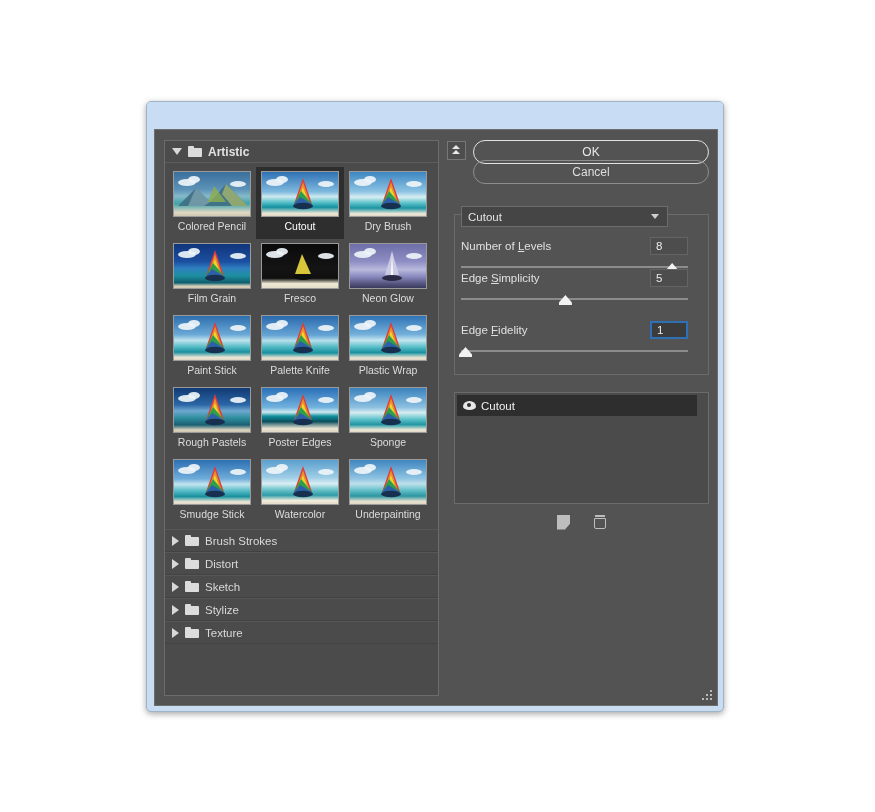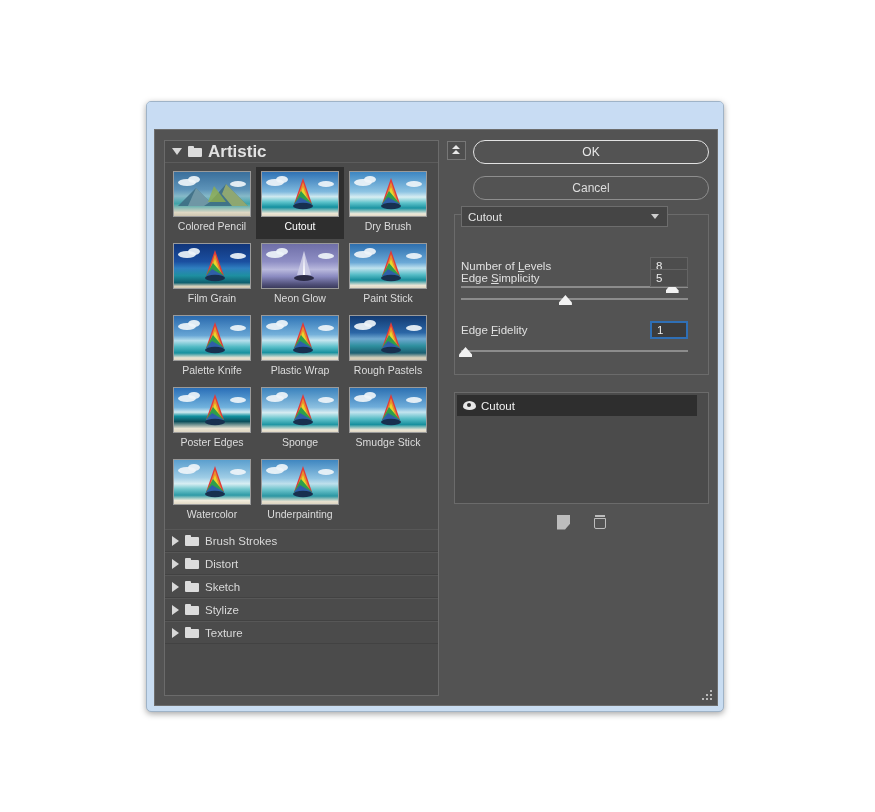--- a/index.html
+++ b/index.html
@@ -30,21 +30,21 @@
   
   #browser{
     position:absolute; left:9px; top:10px; width:275px; height:556px;
     background:#4b4b4b;
     border:1px solid #6b6b6b;
     box-sizing:border-box;
     overflow:hidden;
   }
   .cat-header{
     height:21px; display:flex; align-items:center; gap:6px;
-    padding:0 7px; color:#e2e2e2; font-size:17px; font-weight:bold;
+    padding:0 7px; color:#e2e2e2; font-size:12px; font-weight:bold;
     background:#4b4b4b;
     border-bottom:1px solid #5c5c5c;
   }
   .tri{width:0;height:0;flex:0 0 auto;}
   .tri.down{border-left:5px solid transparent;border-right:5px solid transparent;border-top:7px solid #d8d8d8;}
   .tri.right{border-top:5px solid transparent;border-bottom:5px solid transparent;border-left:7px solid #d8d8d8;}
   .folder{position:relative;width:14px;height:11px;flex:0 0 auto;}
   .folder b{position:absolute;left:0;bottom:0;width:14px;height:9px;background:#dcdcdc;border-radius:1px;display:block;}
   .folder i{position:absolute;left:0;top:0;width:6px;height:3px;background:#dcdcdc;border-radius:1px 1px 0 0;display:block;}
 
@@ -74,21 +74,21 @@
                 display:flex;align-items:center;justify-content:center;}
   .chev{width:9px;height:4px;position:relative;}
   .chev:before,.chev:after{content:"";position:absolute;left:0;width:0;height:0;
       border-left:4.5px solid transparent;border-right:4.5px solid transparent;border-bottom:4px solid #e8e8e8;}
   .chev:before{top:-4px;} .chev:after{top:1px;}
 
   .pbtn{position:absolute;left:26px;width:236px;height:24px;border-radius:12px;
         display:flex;align-items:center;justify-content:center;
         font-size:12px;color:#e9e9e9;box-sizing:border-box;background:transparent;}
   .pbtn.ok{top:0;border:1px solid #e2e2e2;}
-  .pbtn.cancel{top:36px;border:1px solid #8e8e8e;color:#dedede;}
+  .pbtn.cancel{top:20px;border:1px solid #8e8e8e;color:#dedede;}
 
   #paramgroup{position:absolute;left:7px;top:74px;width:255px;height:161px;
               border:1px solid #6b6b6b;box-sizing:border-box;}
   #filterselect{position:absolute;left:14px;top:66px;width:207px;height:21px;
                 background:#454545;border:1px solid #6d6d6d;box-sizing:border-box;
                 display:flex;align-items:center;padding:0 6px;color:#e4e4e4;font-size:11.5px;}
   .caret{position:absolute;right:7px;top:7px;width:9px;height:5px;}
   .caret:before{content:"";position:absolute;left:0;top:0;width:0;height:0;
       border-left:4.5px solid transparent;border-right:4.5px solid transparent;border-top:5px solid #cfcfcf;}
 
@@ -203,20 +203,33 @@
     <path d="M41 15 L47.2 32 L34.8 32 Z" fill="#e8d62c"></path>
     <path d="M39 19 L50 32 L32 32 Z" fill="#2f9e4a"></path>
     <path d="M38 25 L50 32 L32 32 Z" fill="#2f5fa8"></path>
     <ellipse cx="41" cy="34" rx="10" ry="3.2" fill="#17304f"></ellipse>
   </svg>
             </div>
             <div class="flabel">Film Grain</div>
           </div>
           <div class="fitem">
             <div class="thumb">
+              <div class="sky" style="background:linear-gradient(180deg,#0a0a0a 0%,#141414 55%,#101010 78%,#efe9d6 90%,#e2dcc8 100%)"></div>
+              <div class="cloud" style="left:4px;top:7px;width:18px;height:7px"></div>
+              <div class="cloud" style="left:14px;top:4px;width:12px;height:7px"></div>
+              <div class="cloud" style="left:56px;top:9px;width:16px;height:6px"></div>
+              <svg viewBox="0 0 78 46" width="78" height="46" style="position:absolute;inset:0">
+      <path d="M40 10 L49 30 L33 30 Z" fill="#d8c63a"></path>
+      <ellipse cx="41" cy="33" rx="9" ry="3" fill="#0d0d0d"></ellipse>
+              </svg>
+            </div>
+            <div class="flabel">Fresco</div>
+          </div>
+          <div class="fitem">
+            <div class="thumb">
               <div class="sky" style="background:linear-gradient(180deg,#6f6fa8 0%,#8e8ec4 40%,#b9b9dd 58%,#8a8ac0 74%,#55557f 90%,#3a3a5c 100%)"></div>
               <div class="cloud" style="left:4px;top:7px;width:18px;height:7px"></div>
               <div class="cloud" style="left:14px;top:4px;width:12px;height:7px"></div>
               <div class="cloud" style="left:56px;top:9px;width:16px;height:6px"></div>
               <svg viewBox="0 0 78 46" width="78" height="46" style="position:absolute;inset:0">
       <path d="M42 7 L49 31 L35 31 Z" fill="#cfcfe6" opacity=".85"></path>
       <path d="M42 7 L43 31 L41 31 Z" fill="#ffffff"></path>
       <ellipse cx="42" cy="34" rx="10" ry="3" fill="#2a2a44"></ellipse>
               </svg>
             </div>
@@ -431,21 +444,21 @@
       <div class="pbtn cancel">Cancel</div>
 
       <div id="paramgroup"></div>
 
       <div id="filterselect">
         <span>Cutout</span>
         <span class="caret"></span>
       </div>
 
       <div id="paramhost">
-          <div class="param" style="top: 96px; margin-top: 20px;">
+          <div class="param" style="top: 96px;">
             <div class="prow">
               <span class="plabel">Number of <u>L</u>evels</span>
               <span class="pval">8</span>
             </div>
             <div class="track">
               <div class="line"></div>
               <div class="knob" style="left:93%"></div>
             </div>
           </div>
           <div class="param" style="top: 128px;">

